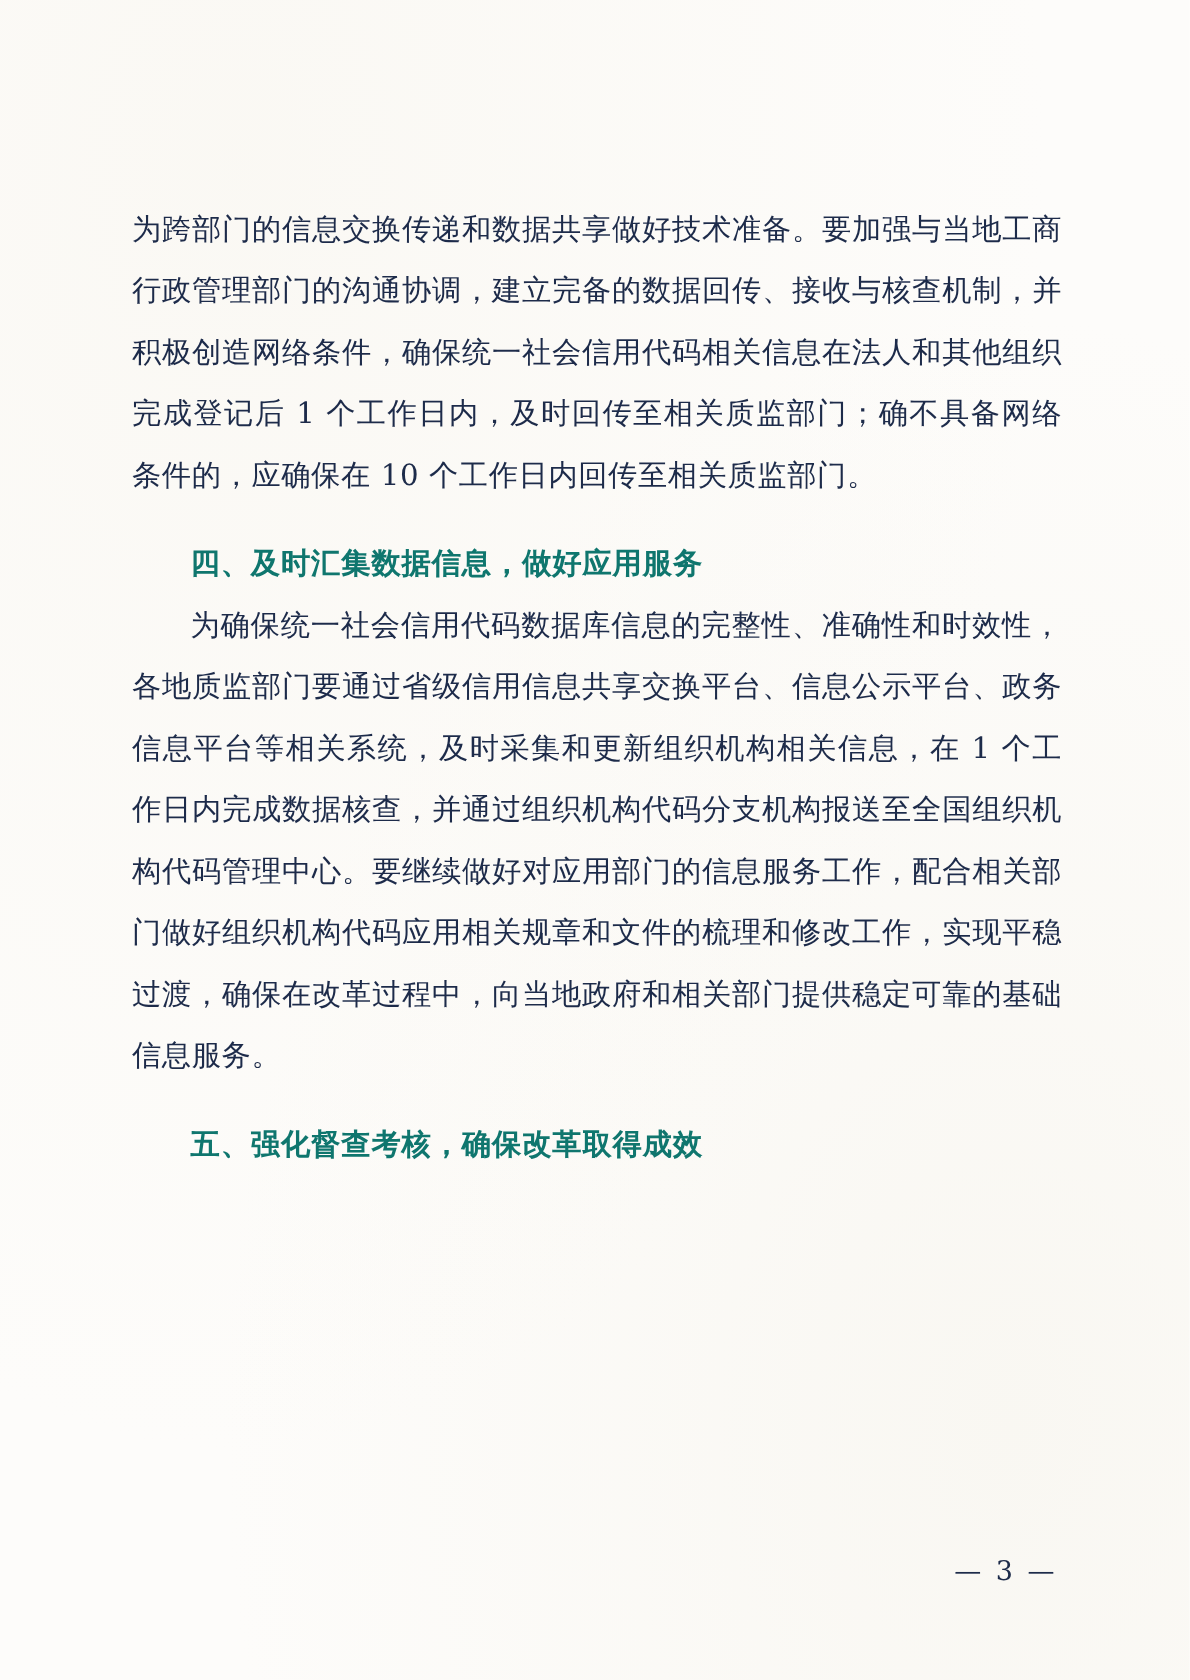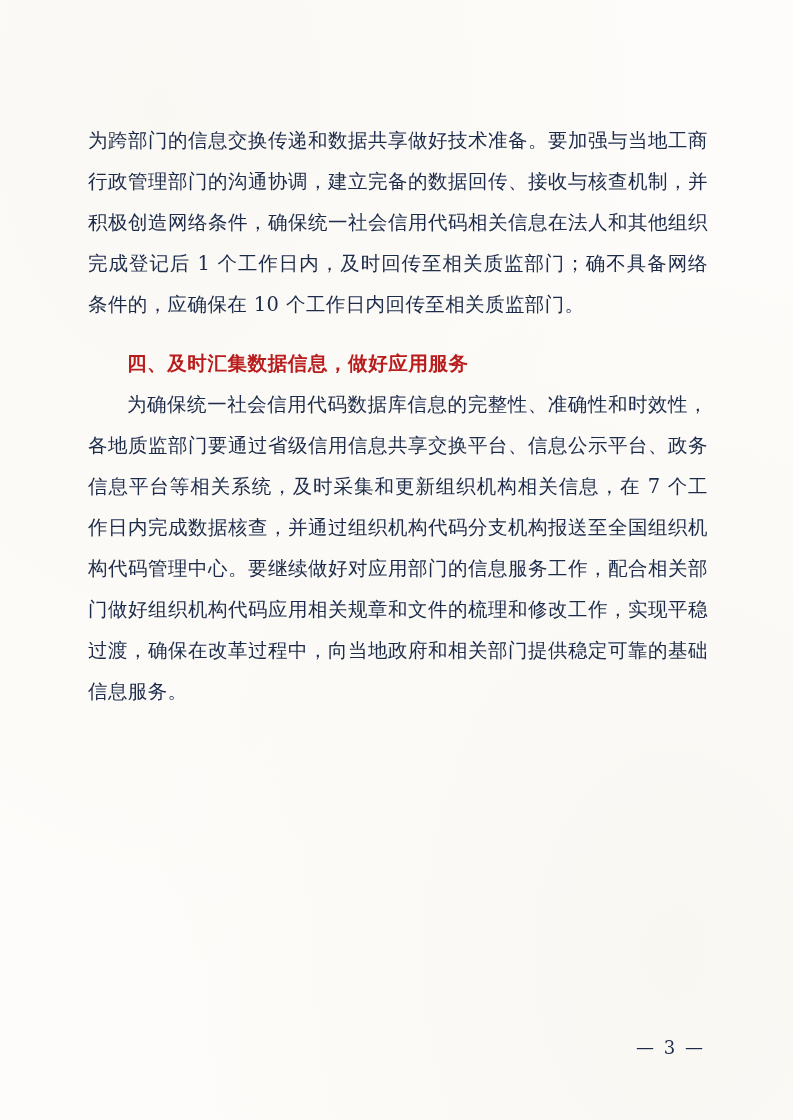--- a/index.html
+++ b/index.html
@@ -26,41 +26,41 @@
     position: absolute;
     inset: 0;
     background:
       radial-gradient(ellipse at 20% 10%, rgba(250,248,243,0.9) 0%, rgba(253,252,250,0) 60%),
       radial-gradient(ellipse at 85% 85%, rgba(248,246,240,0.8) 0%, rgba(253,252,250,0) 55%);
     pointer-events: none;
   }
   .content {
     position: absolute;
     left: 88px;
-    top: 120px;
+    top: 132px;
     width: 620px;
   }
   p.para {
     margin: 0 0 0 0;
     font-size: 19.5px;
     line-height: 41px;
     color: #1d2b4a;
     text-align: justify;
     text-justify: inter-ideograph;
     letter-spacing: 0.4px;
     text-indent: 0;
   }
   p.indent {
     text-indent: 39px;
   }
   h2.heading {
     margin: 10px 0 0 0;
     font-size: 19.5px;
     line-height: 41px;
-    color: #b91c1c;
+    color: #0f766e;
     font-weight: bold;
     text-indent: 39px;
     letter-spacing: 0.6px;
     font-family: "DejaVu Sans", "Liberation Sans", sans-serif;
   }
   .blockgap {
     height: 8px;
   }
   .pagenum {
     position: absolute;
@@ -77,22 +77,23 @@
 
 <div class="page">
   <div class="content">
 
     <p class="para">为跨部门的信息交换传递和数据共享做好技术准备。要加强与当地工商行政管理部门的沟通协调，建立完备的数据回传、接收与核查机制，并积极创造网络条件，确保统一社会信用代码相关信息在法人和其他组织完成登记后 1 个工作日内，及时回传至相关质监部门；确不具备网络条件的，应确保在 10 个工作日内回传至相关质监部门。</p>
 
     <div class="blockgap"></div>
 
     <h2 class="heading">四、及时汇集数据信息，做好应用服务</h2>
 
-    <p class="para indent">为确保统一社会信用代码数据库信息的完整性、准确性和时效性，各地质监部门要通过省级信用信息共享交换平台、信息公示平台、政务信息平台等相关系统，及时采集和更新组织机构相关信息，在 7 个工作日内完成数据核查，并通过组织机构代码分支机构报送至全国组织机构代码管理中心。要继续做好对应用部门的信息服务工作，配合相关部门做好组织机构代码应用相关规章和文件的梳理和修改工作，实现平稳过渡，确保在改革过程中，向当地政府和相关部门提供稳定可靠的基础信息服务。</p>
+    <p class="para indent">为确保统一社会信用代码数据库信息的完整性、准确性和时效性，各地质监部门要通过省级信用信息共享交换平台、信息公示平台、政务信息平台等相关系统，及时采集和更新组织机构相关信息，在 1 个工作日内完成数据核查，并通过组织机构代码分支机构报送至全国组织机构代码管理中心。要继续做好对应用部门的信息服务工作，配合相关部门做好组织机构代码应用相关规章和文件的梳理和修改工作，实现平稳过渡，确保在改革过程中，向当地政府和相关部门提供稳定可靠的基础信息服务。</p>
 
     <div class="blockgap"></div>
 
+    <h2 class="heading">五、强化督查考核，确保改革取得成效</h2>
 
 
   </div>
 
   <div class="pagenum">— 3 —</div>
 </div>
 
 </body></html>

